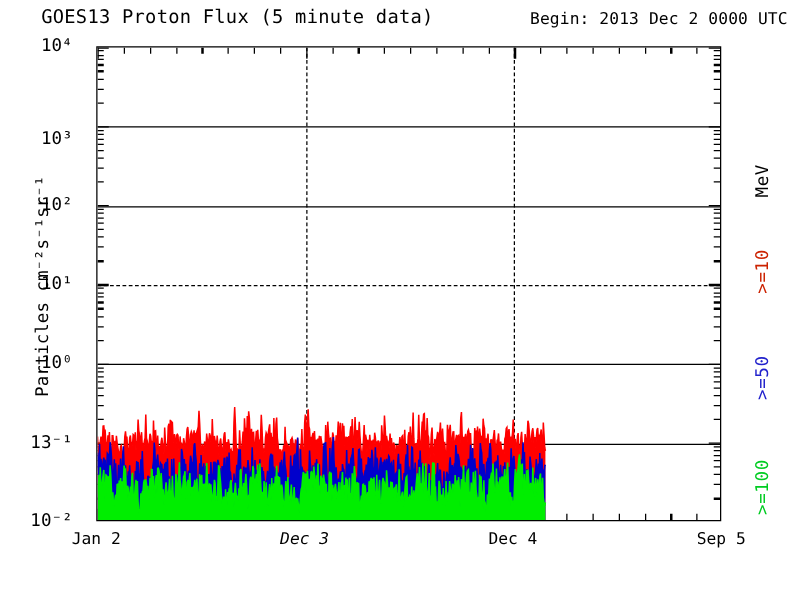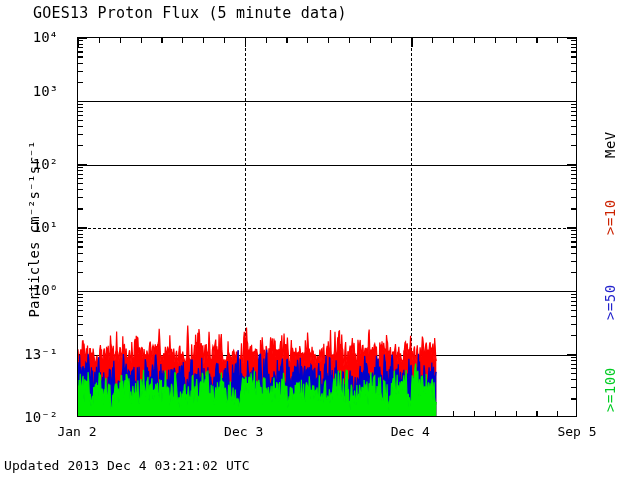--- a/index.html
+++ b/index.html
@@ -150,36 +150,37 @@
     height: 380px;
   }
 </style>
 </head>
 <body>
 
 <div id="root">
 
   <div class="txt" id="chart-title">GOES13 Proton Flux (5 minute data)</div>
 
+  <div class="txt" id="begin-label">Begin: 2013 Dec 2 0000 UTC</div>
 
   <div class="txt" id="ylabel">Particles cm⁻²s⁻¹sr⁻¹</div>
 
 
   <div id="ytick-labels">
       <div class="ytick-label" style="top: 29px;">10⁴</div>
-      <div class="ytick-label" style="top: 83px; margin-left: 32px;">10³</div>
+      <div class="ytick-label" style="top: 103px; margin-left: 32px;">10³</div>
       <div class="ytick-label" style="top: 155.667px;">10²</div>
       <div class="ytick-label" style="top: 219px;">10¹</div>
       <div class="ytick-label" style="top: 282.333px;">10⁰</div>
       <div class="ytick-label" style="top: 345.667px;">13⁻¹</div>
       <div class="ytick-label" style="top: 409px;">10⁻²</div>
     </div>
   <div id="xtick-labels">
       <div class="xtick-label" style="left: 77px;">Jan 2</div>
-      <div class="xtick-label" style="left: 243.667px;">Dec 3</div>
+      <div class="xtick-label" style="left: 243.667px; font-style: italic;">Dec 3</div>
       <div class="xtick-label" style="left: 410.333px;">Dec 4</div>
       <div class="xtick-label" style="left: 577px;">Sep 5</div>
     </div>
 
   <div id="plot-area">
     <div id="gridlines">
         <div class="gridline" style="top: 63.3px;"></div>
         <div class="gridline" style="top: 126.7px;"></div>
         <div class="gridline" style="top: 253.3px;"></div>
         <div class="gridline" style="top: 316.7px;"></div>
@@ -357,16 +358,15 @@
         <path d="M 0.00 380.00 L 0.00 347.41 L 0.56 357.36 L 1.12 341.90 L 1.68 354.30 L 2.24 335.85 L 2.80 354.08 L 3.36 354.82 L 3.92 346.50 L 4.48 342.01 L 5.04 337.92 L 5.60 355.45 L 6.16 363.79 L 6.72 341.87 L 7.28 342.27 L 7.84 352.84 L 8.40 343.03 L 8.96 344.74 L 9.52 352.01 L 10.08 334.16 L 10.64 341.74 L 11.20 353.97 L 11.76 364.05 L 12.32 355.85 L 12.88 368.52 L 13.44 365.55 L 14.00 360.59 L 14.56 357.76 L 15.12 365.63 L 15.68 349.60 L 16.24 349.33 L 16.80 360.00 L 17.36 346.33 L 17.92 353.97 L 18.48 344.52 L 19.04 355.52 L 19.60 346.96 L 20.16 358.34 L 20.72 345.23 L 21.28 334.51 L 21.84 338.52 L 22.40 337.76 L 22.96 351.86 L 23.52 362.70 L 24.08 350.56 L 24.64 352.97 L 25.20 359.31 L 25.76 367.26 L 26.32 351.22 L 26.87 358.05 L 27.43 343.63 L 27.99 340.21 L 28.55 357.59 L 29.11 358.01 L 29.67 358.38 L 30.23 350.32 L 30.79 345.89 L 31.35 358.47 L 31.91 346.73 L 32.47 363.42 L 33.03 371.91 L 33.59 373.45 L 34.15 368.52 L 34.71 356.71 L 35.27 363.15 L 35.83 355.51 L 36.39 355.11 L 36.95 348.02 L 37.51 345.74 L 38.07 350.03 L 38.63 345.45 L 39.19 349.02 L 39.75 355.34 L 40.31 350.60 L 40.87 365.35 L 41.43 359.98 L 41.99 344.24 L 42.55 356.13 L 43.11 337.48 L 43.67 337.62 L 44.23 352.06 L 44.79 342.76 L 45.35 358.52 L 45.91 360.21 L 46.47 346.06 L 47.03 342.03 L 47.59 356.53 L 48.15 336.75 L 48.71 336.60 L 49.27 338.99 L 49.83 346.86 L 50.39 351.31 L 50.95 340.34 L 51.51 349.71 L 52.07 362.61 L 52.63 353.47 L 53.19 365.89 L 53.75 364.22 L 54.31 353.58 L 54.87 347.93 L 55.43 354.81 L 55.99 357.27 L 56.55 357.73 L 57.11 353.41 L 57.67 345.05 L 58.23 356.53 L 58.79 354.43 L 59.35 357.98 L 59.91 342.59 L 60.47 356.58 L 61.03 366.23 L 61.59 363.60 L 62.15 358.52 L 62.71 341.12 L 63.27 344.43 L 63.83 358.33 L 64.39 352.13 L 64.95 343.48 L 65.51 331.73 L 66.07 346.26 L 66.63 350.41 L 67.19 355.55 L 67.75 358.75 L 68.31 350.31 L 68.87 343.37 L 69.43 342.15 L 69.99 338.93 L 70.55 360.06 L 71.11 362.68 L 71.67 347.95 L 72.23 346.63 L 72.79 347.38 L 73.35 345.74 L 73.91 340.37 L 74.47 354.80 L 75.03 362.02 L 75.59 351.70 L 76.15 360.04 L 76.71 351.49 L 77.27 350.50 L 77.83 345.83 L 78.39 352.71 L 78.95 352.42 L 79.51 344.82 L 80.07 355.74 L 80.62 355.84 L 81.18 359.67 L 81.74 341.32 L 82.30 352.23 L 82.86 343.62 L 83.42 342.09 L 83.98 363.96 L 84.54 348.96 L 85.10 355.00 L 85.66 348.78 L 86.22 355.32 L 86.78 347.16 L 87.34 332.52 L 87.90 343.66 L 88.46 357.49 L 89.02 351.73 L 89.58 348.63 L 90.14 358.46 L 90.70 349.50 L 91.26 358.19 L 91.82 367.62 L 92.38 358.44 L 92.94 353.60 L 93.50 345.90 L 94.06 348.48 L 94.62 362.56 L 95.18 360.60 L 95.74 362.33 L 96.30 350.17 L 96.86 334.21 L 97.42 335.76 L 97.98 342.67 L 98.54 348.85 L 99.10 356.57 L 99.66 366.67 L 100.22 365.57 L 100.78 359.77 L 101.34 359.73 L 101.90 370.33 L 102.46 353.44 L 103.02 367.43 L 103.58 367.23 L 104.14 355.61 L 104.70 360.01 L 105.26 353.81 L 105.82 354.51 L 106.38 347.34 L 106.94 346.03 L 107.50 357.52 L 108.06 363.25 L 108.62 356.31 L 109.18 367.34 L 109.74 354.96 L 110.30 348.33 L 110.86 356.32 L 111.42 359.52 L 111.98 359.28 L 112.54 362.96 L 113.10 352.61 L 113.66 358.66 L 114.22 338.53 L 114.78 337.14 L 115.34 350.29 L 115.90 365.41 L 116.46 353.26 L 117.02 348.44 L 117.58 353.49 L 118.14 347.91 L 118.70 341.11 L 119.26 349.71 L 119.82 362.01 L 120.38 369.52 L 120.94 358.38 L 121.50 358.28 L 122.06 345.98 L 122.62 343.42 L 123.18 354.34 L 123.74 348.46 L 124.30 334.83 L 124.86 337.11 L 125.42 354.48 L 125.98 345.64 L 126.54 345.98 L 127.10 341.25 L 127.66 348.14 L 128.22 333.64 L 128.78 347.02 L 129.34 347.84 L 129.90 332.58 L 130.46 346.96 L 131.02 355.98 L 131.58 358.11 L 132.14 355.37 L 132.70 361.54 L 133.26 346.77 L 133.82 355.71 L 134.38 369.11 L 134.93 347.75 L 135.49 359.28 L 136.05 364.76 L 136.61 366.41 L 137.17 354.81 L 137.73 349.26 L 138.29 357.85 L 138.85 362.12 L 139.41 344.38 L 139.97 357.17 L 140.53 356.27 L 141.09 348.74 L 141.65 355.02 L 142.21 343.18 L 142.77 347.54 L 143.33 334.59 L 143.89 352.25 L 144.45 342.88 L 145.01 345.92 L 145.57 343.67 L 146.13 355.96 L 146.69 353.66 L 147.25 349.72 L 147.81 352.53 L 148.37 360.62 L 148.93 364.78 L 149.49 370.88 L 150.05 359.75 L 150.61 346.87 L 151.17 353.96 L 151.73 356.12 L 152.29 343.63 L 152.85 357.03 L 153.41 361.92 L 153.97 363.35 L 154.53 356.94 L 155.09 349.61 L 155.65 366.27 L 156.21 366.21 L 156.77 358.38 L 157.33 351.65 L 157.89 362.44 L 158.45 361.61 L 159.01 360.94 L 159.57 365.17 L 160.13 360.63 L 160.69 365.40 L 161.25 372.14 L 161.81 367.29 L 162.37 359.32 L 162.93 353.27 L 163.49 351.87 L 164.05 345.13 L 164.61 339.61 L 165.17 341.73 L 165.73 344.62 L 166.29 340.76 L 166.85 356.71 L 167.41 341.80 L 167.97 338.61 L 168.53 347.69 L 169.09 355.03 L 169.65 345.06 L 170.21 356.02 L 170.77 339.66 L 171.33 339.30 L 171.89 341.20 L 172.45 354.47 L 173.01 335.28 L 173.57 340.66 L 174.13 350.40 L 174.69 351.41 L 175.25 342.29 L 175.81 345.35 L 176.37 332.76 L 176.93 352.63 L 177.49 350.47 L 178.05 357.31 L 178.61 342.68 L 179.17 344.28 L 179.73 345.09 L 180.29 346.62 L 180.85 341.75 L 181.41 346.15 L 181.97 348.79 L 182.53 364.30 L 183.09 348.99 L 183.65 365.06 L 184.21 355.42 L 184.77 367.38 L 185.33 341.46 L 185.89 339.44 L 186.45 342.15 L 187.01 341.40 L 187.57 362.82 L 188.13 349.93 L 188.68 354.89 L 189.24 355.72 L 189.80 352.10 L 190.36 349.01 L 190.92 354.00 L 191.48 360.79 L 192.04 357.42 L 192.60 354.35 L 193.16 347.68 L 193.72 364.04 L 194.28 363.64 L 194.84 348.51 L 195.40 347.84 L 195.96 339.64 L 196.52 354.22 L 197.08 361.27 L 197.64 349.99 L 198.20 352.11 L 198.76 344.02 L 199.32 357.16 L 199.88 345.44 L 200.44 363.76 L 201.00 361.81 L 201.56 344.13 L 202.12 360.53 L 202.68 356.58 L 203.24 360.41 L 203.80 340.67 L 204.36 361.45 L 204.92 347.31 L 205.48 334.83 L 206.04 340.51 L 206.60 353.78 L 207.16 358.57 L 207.72 347.56 L 208.28 361.67 L 208.84 348.14 L 209.40 365.66 L 209.96 369.53 L 210.52 363.52 L 211.08 358.39 L 211.64 362.15 L 212.20 349.71 L 212.76 349.41 L 213.32 358.28 L 213.88 349.96 L 214.44 353.15 L 215.00 362.25 L 215.56 359.96 L 216.12 355.61 L 216.68 367.61 L 217.24 346.95 L 217.80 355.28 L 218.36 346.94 L 218.92 344.27 L 219.48 347.19 L 220.04 345.01 L 220.60 352.34 L 221.16 343.84 L 221.72 355.17 L 222.28 356.34 L 222.84 359.16 L 223.40 341.79 L 223.96 360.40 L 224.52 361.64 L 225.08 354.30 L 225.64 345.76 L 226.20 363.32 L 226.76 365.14 L 227.32 362.84 L 227.88 348.15 L 228.44 344.36 L 229.00 346.79 L 229.56 347.98 L 230.12 353.36 L 230.68 359.06 L 231.24 338.26 L 231.80 345.35 L 232.36 354.86 L 232.92 361.42 L 233.48 351.88 L 234.04 361.28 L 234.60 347.20 L 235.16 361.55 L 235.72 347.61 L 236.28 354.28 L 236.84 360.05 L 237.40 352.86 L 237.96 352.14 L 238.52 352.67 L 239.08 349.42 L 239.64 361.84 L 240.20 363.10 L 240.76 354.74 L 241.32 337.32 L 241.87 357.56 L 242.43 361.91 L 242.99 363.13 L 243.55 356.97 L 244.11 355.36 L 244.67 367.37 L 245.23 363.26 L 245.79 355.15 L 246.35 348.56 L 246.91 343.88 L 247.47 343.08 L 248.03 359.41 L 248.59 360.48 L 249.15 361.88 L 249.71 358.70 L 250.27 359.81 L 250.83 360.92 L 251.39 351.32 L 251.95 365.19 L 252.51 360.94 L 253.07 354.31 L 253.63 360.46 L 254.19 361.61 L 254.75 351.76 L 255.31 345.28 L 255.87 340.61 L 256.43 351.87 L 256.99 349.30 L 257.55 335.58 L 258.11 349.58 L 258.67 349.29 L 259.23 358.31 L 259.79 346.15 L 260.35 332.62 L 260.91 352.07 L 261.47 361.85 L 262.03 347.92 L 262.59 332.55 L 263.15 351.76 L 263.71 356.32 L 264.27 362.58 L 264.83 353.97 L 265.39 340.40 L 265.95 363.16 L 266.51 358.36 L 267.07 364.75 L 267.63 343.07 L 268.19 331.74 L 268.75 344.74 L 269.31 332.23 L 269.87 351.95 L 270.43 351.82 L 270.99 365.50 L 271.55 363.08 L 272.11 372.74 L 272.67 359.64 L 273.23 346.66 L 273.79 349.27 L 274.35 361.00 L 274.91 362.24 L 275.47 357.66 L 276.03 365.71 L 276.59 352.49 L 277.15 359.79 L 277.71 366.64 L 278.27 366.15 L 278.83 346.90 L 279.39 363.77 L 279.95 362.49 L 280.51 357.49 L 281.07 358.72 L 281.63 346.86 L 282.19 351.83 L 282.75 355.66 L 283.31 365.55 L 283.87 349.57 L 284.43 349.44 L 284.99 351.36 L 285.55 363.92 L 286.11 341.99 L 286.67 352.23 L 287.23 357.91 L 287.79 346.20 L 288.35 355.93 L 288.91 343.63 L 289.47 353.87 L 290.03 367.61 L 290.59 355.69 L 291.15 345.31 L 291.71 346.66 L 292.27 345.64 L 292.83 334.26 L 293.39 349.65 L 293.95 347.92 L 294.51 355.79 L 295.07 344.91 L 295.63 339.72 L 296.18 338.30 L 296.74 337.68 L 297.30 356.82 L 297.86 356.29 L 298.42 360.63 L 298.98 347.97 L 299.54 354.86 L 300.10 357.37 L 300.66 339.52 L 301.22 355.68 L 301.78 356.71 L 302.34 338.66 L 302.90 354.57 L 303.46 358.25 L 304.02 363.35 L 304.58 361.28 L 305.14 362.91 L 305.70 341.74 L 306.26 347.18 L 306.82 342.95 L 307.38 353.99 L 307.94 358.91 L 308.50 370.06 L 309.06 346.21 L 309.62 362.55 L 310.18 364.23 L 310.74 370.43 L 311.30 373.30 L 311.86 358.16 L 312.42 358.01 L 312.98 357.44 L 313.54 344.92 L 314.10 353.45 L 314.66 343.38 L 315.22 340.15 L 315.78 343.29 L 316.34 332.81 L 316.90 342.41 L 317.46 353.07 L 318.02 356.58 L 318.58 353.75 L 319.14 336.78 L 319.70 352.44 L 320.26 347.28 L 320.82 355.14 L 321.38 355.22 L 321.94 343.85 L 322.50 351.60 L 323.06 348.42 L 323.62 343.04 L 324.18 352.98 L 324.74 344.79 L 325.30 343.05 L 325.86 337.28 L 326.42 352.45 L 326.98 345.00 L 327.54 340.64 L 328.10 332.02 L 328.66 348.15 L 329.22 364.04 L 329.78 356.39 L 330.34 356.35 L 330.90 369.61 L 331.46 359.34 L 332.02 368.87 L 332.58 363.25 L 333.14 362.49 L 333.70 347.33 L 334.26 337.33 L 334.82 341.11 L 335.38 355.76 L 335.94 340.75 L 336.50 335.45 L 337.06 329.09 L 337.62 325.51 L 338.18 335.37 L 338.74 334.72 L 339.30 341.53 L 339.86 332.88 L 340.42 354.35 L 340.98 357.54 L 341.54 341.16 L 342.10 358.21 L 342.66 354.85 L 343.22 338.15 L 343.78 343.82 L 344.34 337.59 L 344.90 345.64 L 345.46 351.69 L 346.02 354.27 L 346.58 348.34 L 347.14 355.14 L 347.70 354.96 L 348.26 336.08 L 348.82 352.50 L 349.38 359.42 L 349.93 349.46 L 350.49 344.35 L 351.05 352.92 L 351.61 356.59 L 352.17 345.35 L 352.73 359.53 L 353.29 351.46 L 353.85 343.05 L 354.41 340.79 L 354.97 362.40 L 355.53 354.44 L 356.09 344.29 L 356.65 360.15 L 357.21 363.67 L 357.77 366.63 L 358.33 363.91 L 358.33 380.00 Z" fill="#00ee00" stroke="none"></path>
         <path d="M 0.00 347.41 L 0.56 357.36 L 1.12 341.90 L 1.68 354.30 L 2.24 335.85 L 2.80 354.08 L 3.36 354.82 L 3.92 346.50 L 4.48 342.01 L 5.04 337.92 L 5.60 355.45 L 6.16 363.79 L 6.72 341.87 L 7.28 342.27 L 7.84 352.84 L 8.40 343.03 L 8.96 344.74 L 9.52 352.01 L 10.08 334.16 L 10.64 341.74 L 11.20 353.97 L 11.76 364.05 L 12.32 355.85 L 12.88 368.52 L 13.44 365.55 L 14.00 360.59 L 14.56 357.76 L 15.12 365.63 L 15.68 349.60 L 16.24 349.33 L 16.80 360.00 L 17.36 346.33 L 17.92 353.97 L 18.48 344.52 L 19.04 355.52 L 19.60 346.96 L 20.16 358.34 L 20.72 345.23 L 21.28 334.51 L 21.84 338.52 L 22.40 337.76 L 22.96 351.86 L 23.52 362.70 L 24.08 350.56 L 24.64 352.97 L 25.20 359.31 L 25.76 367.26 L 26.32 351.22 L 26.87 358.05 L 27.43 343.63 L 27.99 340.21 L 28.55 357.59 L 29.11 358.01 L 29.67 358.38 L 30.23 350.32 L 30.79 345.89 L 31.35 358.47 L 31.91 346.73 L 32.47 363.42 L 33.03 371.91 L 33.59 373.45 L 34.15 368.52 L 34.71 356.71 L 35.27 363.15 L 35.83 355.51 L 36.39 355.11 L 36.95 348.02 L 37.51 345.74 L 38.07 350.03 L 38.63 345.45 L 39.19 349.02 L 39.75 355.34 L 40.31 350.60 L 40.87 365.35 L 41.43 359.98 L 41.99 344.24 L 42.55 356.13 L 43.11 337.48 L 43.67 337.62 L 44.23 352.06 L 44.79 342.76 L 45.35 358.52 L 45.91 360.21 L 46.47 346.06 L 47.03 342.03 L 47.59 356.53 L 48.15 336.75 L 48.71 336.60 L 49.27 338.99 L 49.83 346.86 L 50.39 351.31 L 50.95 340.34 L 51.51 349.71 L 52.07 362.61 L 52.63 353.47 L 53.19 365.89 L 53.75 364.22 L 54.31 353.58 L 54.87 347.93 L 55.43 354.81 L 55.99 357.27 L 56.55 357.73 L 57.11 353.41 L 57.67 345.05 L 58.23 356.53 L 58.79 354.43 L 59.35 357.98 L 59.91 342.59 L 60.47 356.58 L 61.03 366.23 L 61.59 363.60 L 62.15 358.52 L 62.71 341.12 L 63.27 344.43 L 63.83 358.33 L 64.39 352.13 L 64.95 343.48 L 65.51 331.73 L 66.07 346.26 L 66.63 350.41 L 67.19 355.55 L 67.75 358.75 L 68.31 350.31 L 68.87 343.37 L 69.43 342.15 L 69.99 338.93 L 70.55 360.06 L 71.11 362.68 L 71.67 347.95 L 72.23 346.63 L 72.79 347.38 L 73.35 345.74 L 73.91 340.37 L 74.47 354.80 L 75.03 362.02 L 75.59 351.70 L 76.15 360.04 L 76.71 351.49 L 77.27 350.50 L 77.83 345.83 L 78.39 352.71 L 78.95 352.42 L 79.51 344.82 L 80.07 355.74 L 80.62 355.84 L 81.18 359.67 L 81.74 341.32 L 82.30 352.23 L 82.86 343.62 L 83.42 342.09 L 83.98 363.96 L 84.54 348.96 L 85.10 355.00 L 85.66 348.78 L 86.22 355.32 L 86.78 347.16 L 87.34 332.52 L 87.90 343.66 L 88.46 357.49 L 89.02 351.73 L 89.58 348.63 L 90.14 358.46 L 90.70 349.50 L 91.26 358.19 L 91.82 367.62 L 92.38 358.44 L 92.94 353.60 L 93.50 345.90 L 94.06 348.48 L 94.62 362.56 L 95.18 360.60 L 95.74 362.33 L 96.30 350.17 L 96.86 334.21 L 97.42 335.76 L 97.98 342.67 L 98.54 348.85 L 99.10 356.57 L 99.66 366.67 L 100.22 365.57 L 100.78 359.77 L 101.34 359.73 L 101.90 370.33 L 102.46 353.44 L 103.02 367.43 L 103.58 367.23 L 104.14 355.61 L 104.70 360.01 L 105.26 353.81 L 105.82 354.51 L 106.38 347.34 L 106.94 346.03 L 107.50 357.52 L 108.06 363.25 L 108.62 356.31 L 109.18 367.34 L 109.74 354.96 L 110.30 348.33 L 110.86 356.32 L 111.42 359.52 L 111.98 359.28 L 112.54 362.96 L 113.10 352.61 L 113.66 358.66 L 114.22 338.53 L 114.78 337.14 L 115.34 350.29 L 115.90 365.41 L 116.46 353.26 L 117.02 348.44 L 117.58 353.49 L 118.14 347.91 L 118.70 341.11 L 119.26 349.71 L 119.82 362.01 L 120.38 369.52 L 120.94 358.38 L 121.50 358.28 L 122.06 345.98 L 122.62 343.42 L 123.18 354.34 L 123.74 348.46 L 124.30 334.83 L 124.86 337.11 L 125.42 354.48 L 125.98 345.64 L 126.54 345.98 L 127.10 341.25 L 127.66 348.14 L 128.22 333.64 L 128.78 347.02 L 129.34 347.84 L 129.90 332.58 L 130.46 346.96 L 131.02 355.98 L 131.58 358.11 L 132.14 355.37 L 132.70 361.54 L 133.26 346.77 L 133.82 355.71 L 134.38 369.11 L 134.93 347.75 L 135.49 359.28 L 136.05 364.76 L 136.61 366.41 L 137.17 354.81 L 137.73 349.26 L 138.29 357.85 L 138.85 362.12 L 139.41 344.38 L 139.97 357.17 L 140.53 356.27 L 141.09 348.74 L 141.65 355.02 L 142.21 343.18 L 142.77 347.54 L 143.33 334.59 L 143.89 352.25 L 144.45 342.88 L 145.01 345.92 L 145.57 343.67 L 146.13 355.96 L 146.69 353.66 L 147.25 349.72 L 147.81 352.53 L 148.37 360.62 L 148.93 364.78 L 149.49 370.88 L 150.05 359.75 L 150.61 346.87 L 151.17 353.96 L 151.73 356.12 L 152.29 343.63 L 152.85 357.03 L 153.41 361.92 L 153.97 363.35 L 154.53 356.94 L 155.09 349.61 L 155.65 366.27 L 156.21 366.21 L 156.77 358.38 L 157.33 351.65 L 157.89 362.44 L 158.45 361.61 L 159.01 360.94 L 159.57 365.17 L 160.13 360.63 L 160.69 365.40 L 161.25 372.14 L 161.81 367.29 L 162.37 359.32 L 162.93 353.27 L 163.49 351.87 L 164.05 345.13 L 164.61 339.61 L 165.17 341.73 L 165.73 344.62 L 166.29 340.76 L 166.85 356.71 L 167.41 341.80 L 167.97 338.61 L 168.53 347.69 L 169.09 355.03 L 169.65 345.06 L 170.21 356.02 L 170.77 339.66 L 171.33 339.30 L 171.89 341.20 L 172.45 354.47 L 173.01 335.28 L 173.57 340.66 L 174.13 350.40 L 174.69 351.41 L 175.25 342.29 L 175.81 345.35 L 176.37 332.76 L 176.93 352.63 L 177.49 350.47 L 178.05 357.31 L 178.61 342.68 L 179.17 344.28 L 179.73 345.09 L 180.29 346.62 L 180.85 341.75 L 181.41 346.15 L 181.97 348.79 L 182.53 364.30 L 183.09 348.99 L 183.65 365.06 L 184.21 355.42 L 184.77 367.38 L 185.33 341.46 L 185.89 339.44 L 186.45 342.15 L 187.01 341.40 L 187.57 362.82 L 188.13 349.93 L 188.68 354.89 L 189.24 355.72 L 189.80 352.10 L 190.36 349.01 L 190.92 354.00 L 191.48 360.79 L 192.04 357.42 L 192.60 354.35 L 193.16 347.68 L 193.72 364.04 L 194.28 363.64 L 194.84 348.51 L 195.40 347.84 L 195.96 339.64 L 196.52 354.22 L 197.08 361.27 L 197.64 349.99 L 198.20 352.11 L 198.76 344.02 L 199.32 357.16 L 199.88 345.44 L 200.44 363.76 L 201.00 361.81 L 201.56 344.13 L 202.12 360.53 L 202.68 356.58 L 203.24 360.41 L 203.80 340.67 L 204.36 361.45 L 204.92 347.31 L 205.48 334.83 L 206.04 340.51 L 206.60 353.78 L 207.16 358.57 L 207.72 347.56 L 208.28 361.67 L 208.84 348.14 L 209.40 365.66 L 209.96 369.53 L 210.52 363.52 L 211.08 358.39 L 211.64 362.15 L 212.20 349.71 L 212.76 349.41 L 213.32 358.28 L 213.88 349.96 L 214.44 353.15 L 215.00 362.25 L 215.56 359.96 L 216.12 355.61 L 216.68 367.61 L 217.24 346.95 L 217.80 355.28 L 218.36 346.94 L 218.92 344.27 L 219.48 347.19 L 220.04 345.01 L 220.60 352.34 L 221.16 343.84 L 221.72 355.17 L 222.28 356.34 L 222.84 359.16 L 223.40 341.79 L 223.96 360.40 L 224.52 361.64 L 225.08 354.30 L 225.64 345.76 L 226.20 363.32 L 226.76 365.14 L 227.32 362.84 L 227.88 348.15 L 228.44 344.36 L 229.00 346.79 L 229.56 347.98 L 230.12 353.36 L 230.68 359.06 L 231.24 338.26 L 231.80 345.35 L 232.36 354.86 L 232.92 361.42 L 233.48 351.88 L 234.04 361.28 L 234.60 347.20 L 235.16 361.55 L 235.72 347.61 L 236.28 354.28 L 236.84 360.05 L 237.40 352.86 L 237.96 352.14 L 238.52 352.67 L 239.08 349.42 L 239.64 361.84 L 240.20 363.10 L 240.76 354.74 L 241.32 337.32 L 241.87 357.56 L 242.43 361.91 L 242.99 363.13 L 243.55 356.97 L 244.11 355.36 L 244.67 367.37 L 245.23 363.26 L 245.79 355.15 L 246.35 348.56 L 246.91 343.88 L 247.47 343.08 L 248.03 359.41 L 248.59 360.48 L 249.15 361.88 L 249.71 358.70 L 250.27 359.81 L 250.83 360.92 L 251.39 351.32 L 251.95 365.19 L 252.51 360.94 L 253.07 354.31 L 253.63 360.46 L 254.19 361.61 L 254.75 351.76 L 255.31 345.28 L 255.87 340.61 L 256.43 351.87 L 256.99 349.30 L 257.55 335.58 L 258.11 349.58 L 258.67 349.29 L 259.23 358.31 L 259.79 346.15 L 260.35 332.62 L 260.91 352.07 L 261.47 361.85 L 262.03 347.92 L 262.59 332.55 L 263.15 351.76 L 263.71 356.32 L 264.27 362.58 L 264.83 353.97 L 265.39 340.40 L 265.95 363.16 L 266.51 358.36 L 267.07 364.75 L 267.63 343.07 L 268.19 331.74 L 268.75 344.74 L 269.31 332.23 L 269.87 351.95 L 270.43 351.82 L 270.99 365.50 L 271.55 363.08 L 272.11 372.74 L 272.67 359.64 L 273.23 346.66 L 273.79 349.27 L 274.35 361.00 L 274.91 362.24 L 275.47 357.66 L 276.03 365.71 L 276.59 352.49 L 277.15 359.79 L 277.71 366.64 L 278.27 366.15 L 278.83 346.90 L 279.39 363.77 L 279.95 362.49 L 280.51 357.49 L 281.07 358.72 L 281.63 346.86 L 282.19 351.83 L 282.75 355.66 L 283.31 365.55 L 283.87 349.57 L 284.43 349.44 L 284.99 351.36 L 285.55 363.92 L 286.11 341.99 L 286.67 352.23 L 287.23 357.91 L 287.79 346.20 L 288.35 355.93 L 288.91 343.63 L 289.47 353.87 L 290.03 367.61 L 290.59 355.69 L 291.15 345.31 L 291.71 346.66 L 292.27 345.64 L 292.83 334.26 L 293.39 349.65 L 293.95 347.92 L 294.51 355.79 L 295.07 344.91 L 295.63 339.72 L 296.18 338.30 L 296.74 337.68 L 297.30 356.82 L 297.86 356.29 L 298.42 360.63 L 298.98 347.97 L 299.54 354.86 L 300.10 357.37 L 300.66 339.52 L 301.22 355.68 L 301.78 356.71 L 302.34 338.66 L 302.90 354.57 L 303.46 358.25 L 304.02 363.35 L 304.58 361.28 L 305.14 362.91 L 305.70 341.74 L 306.26 347.18 L 306.82 342.95 L 307.38 353.99 L 307.94 358.91 L 308.50 370.06 L 309.06 346.21 L 309.62 362.55 L 310.18 364.23 L 310.74 370.43 L 311.30 373.30 L 311.86 358.16 L 312.42 358.01 L 312.98 357.44 L 313.54 344.92 L 314.10 353.45 L 314.66 343.38 L 315.22 340.15 L 315.78 343.29 L 316.34 332.81 L 316.90 342.41 L 317.46 353.07 L 318.02 356.58 L 318.58 353.75 L 319.14 336.78 L 319.70 352.44 L 320.26 347.28 L 320.82 355.14 L 321.38 355.22 L 321.94 343.85 L 322.50 351.60 L 323.06 348.42 L 323.62 343.04 L 324.18 352.98 L 324.74 344.79 L 325.30 343.05 L 325.86 337.28 L 326.42 352.45 L 326.98 345.00 L 327.54 340.64 L 328.10 332.02 L 328.66 348.15 L 329.22 364.04 L 329.78 356.39 L 330.34 356.35 L 330.90 369.61 L 331.46 359.34 L 332.02 368.87 L 332.58 363.25 L 333.14 362.49 L 333.70 347.33 L 334.26 337.33 L 334.82 341.11 L 335.38 355.76 L 335.94 340.75 L 336.50 335.45 L 337.06 329.09 L 337.62 325.51 L 338.18 335.37 L 338.74 334.72 L 339.30 341.53 L 339.86 332.88 L 340.42 354.35 L 340.98 357.54 L 341.54 341.16 L 342.10 358.21 L 342.66 354.85 L 343.22 338.15 L 343.78 343.82 L 344.34 337.59 L 344.90 345.64 L 345.46 351.69 L 346.02 354.27 L 346.58 348.34 L 347.14 355.14 L 347.70 354.96 L 348.26 336.08 L 348.82 352.50 L 349.38 359.42 L 349.93 349.46 L 350.49 344.35 L 351.05 352.92 L 351.61 356.59 L 352.17 345.35 L 352.73 359.53 L 353.29 351.46 L 353.85 343.05 L 354.41 340.79 L 354.97 362.40 L 355.53 354.44 L 356.09 344.29 L 356.65 360.15 L 357.21 363.67 L 357.77 366.63 L 358.33 363.91" fill="none" stroke="#00ee00" stroke-width="1.2"></path>
       </svg>
   </div>
 
   <div class="side-label" id="legend-mev">MeV</div>
   <div class="side-label" id="legend-p10">&gt;=10</div>
   <div class="side-label" id="legend-p50">&gt;=50</div>
   <div class="side-label" id="legend-p100">&gt;=100</div>
 
-  <div class="txt" id="updated-label">Updated 2013 Dec  4 03:21:02 UTC</div>
 
 
 </div>
 
 </body></html>

